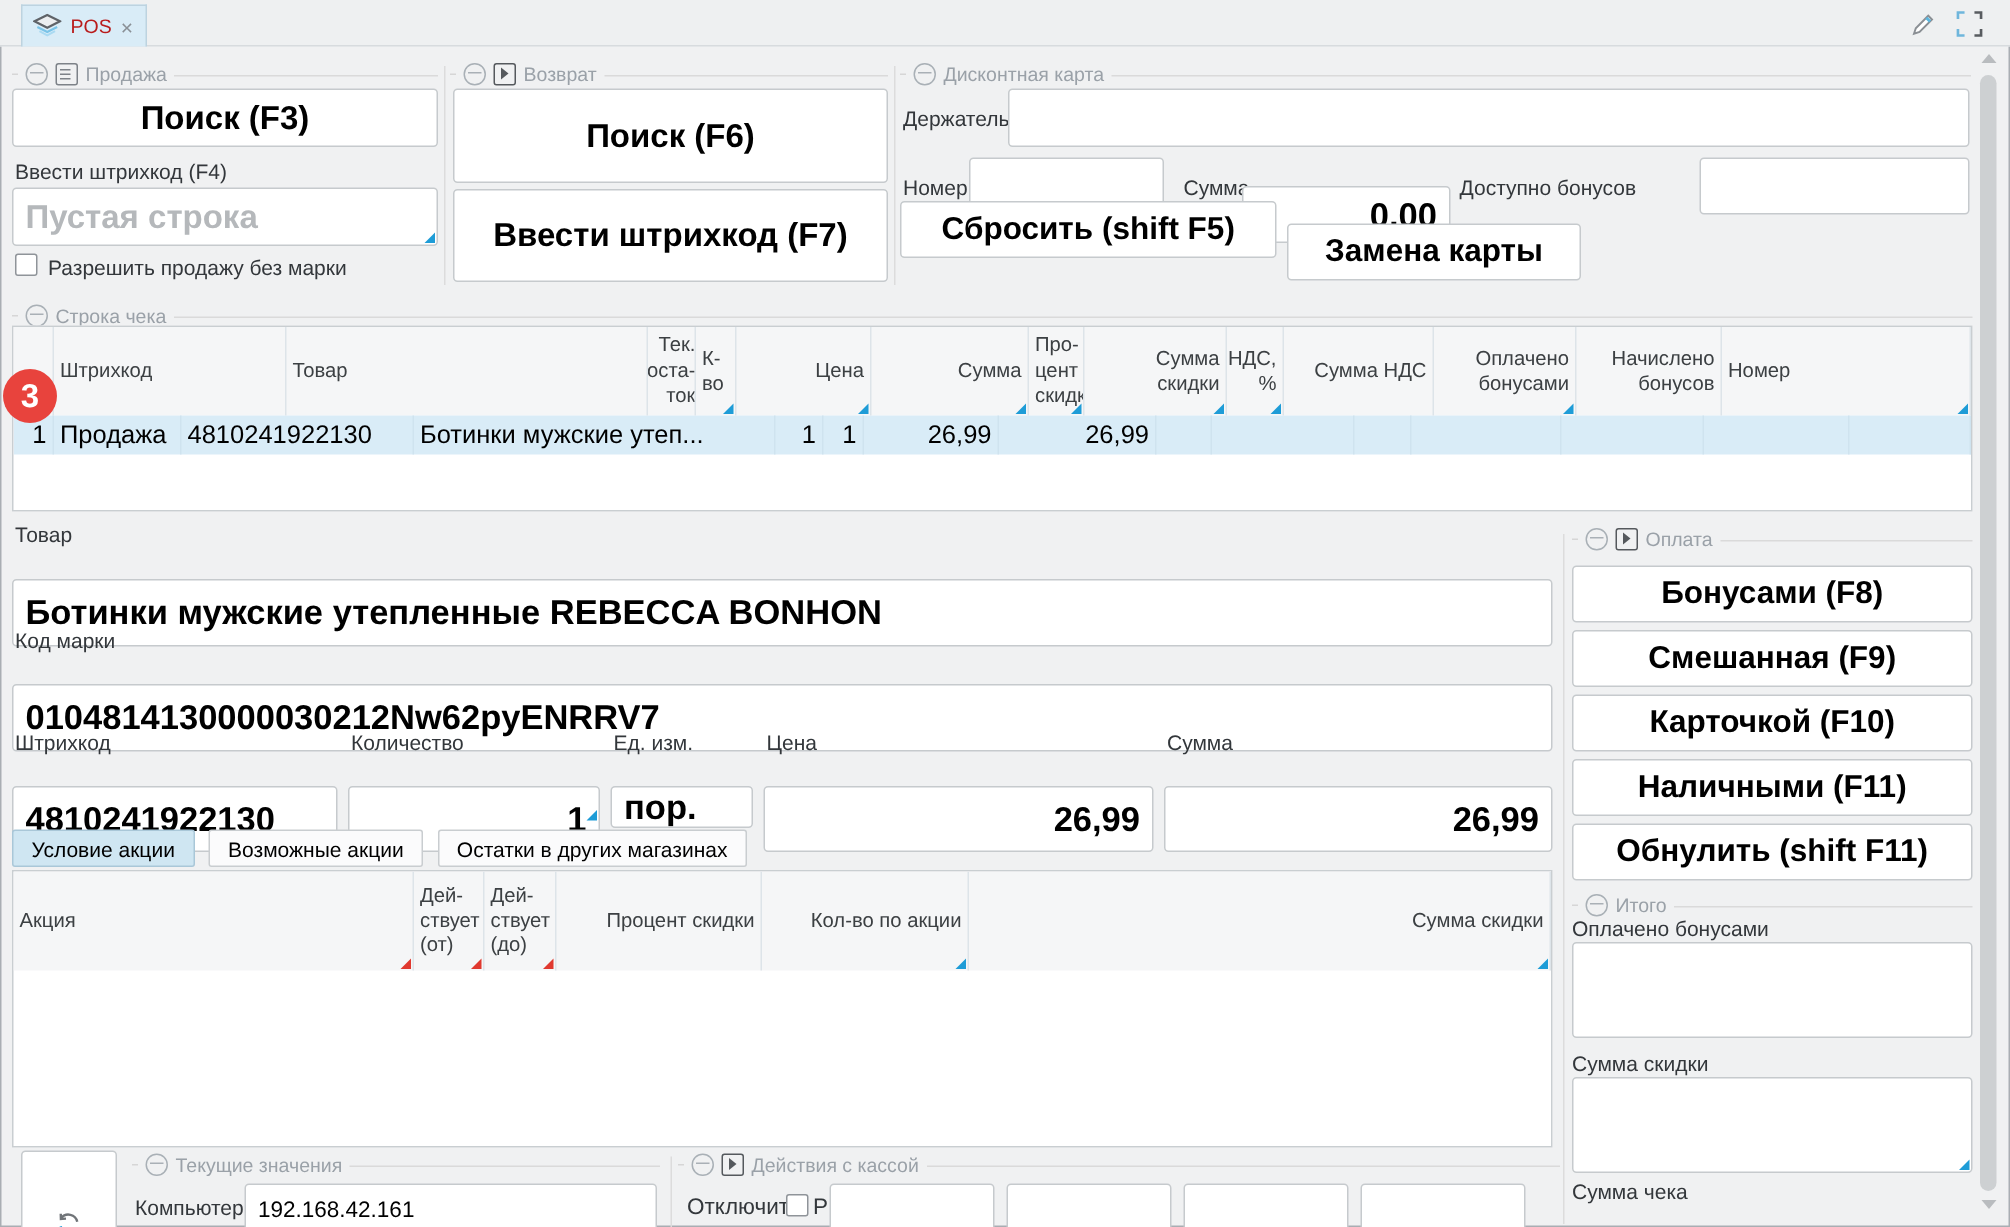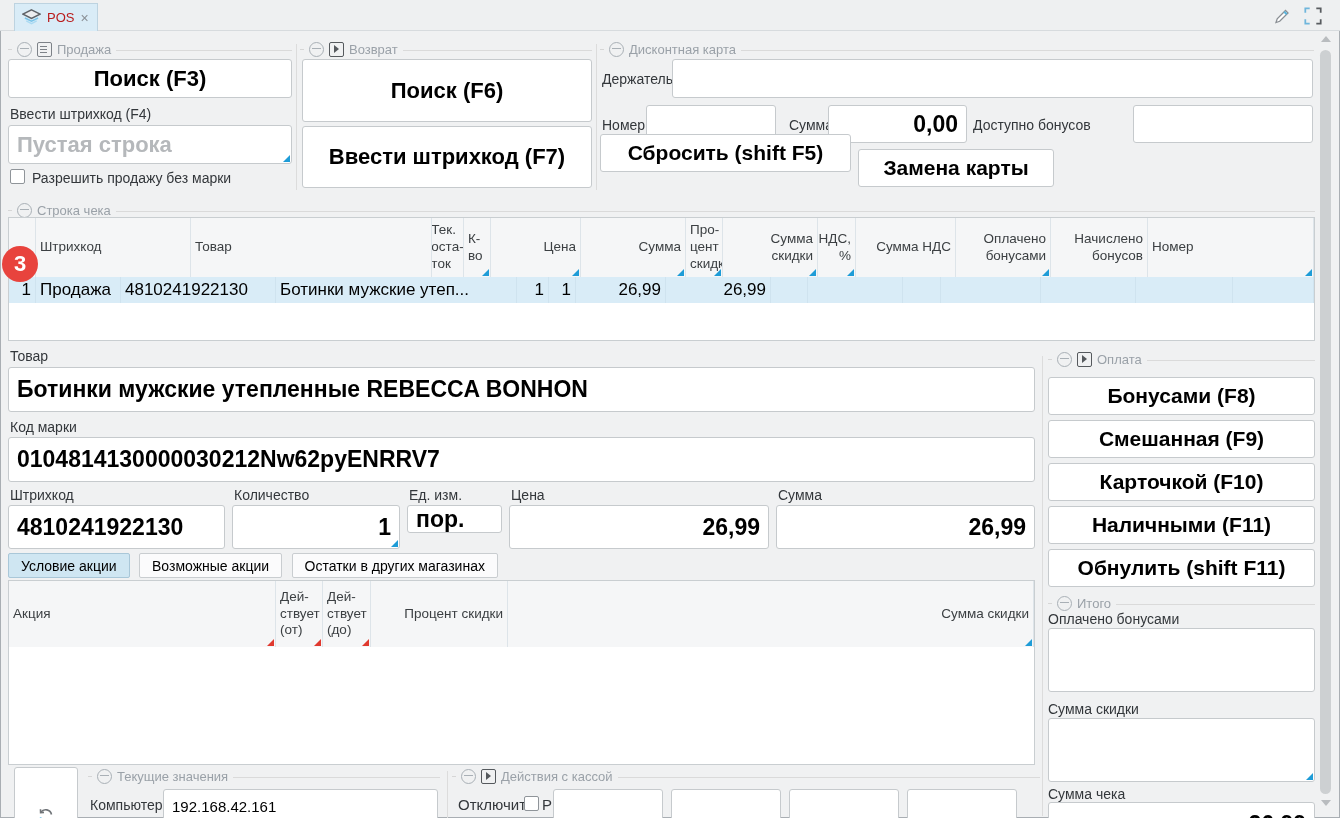--- a/index.html
+++ b/index.html
@@ -26,34 +26,34 @@
   .icform{width:13px;height:13px;border:1px solid #7d8288;border-radius:2px;position:relative;flex:none;}
   .icform::after{content:"";position:absolute;left:2px;top:3px;width:7px;height:1px;background:#7d8288;
        box-shadow:0 3px 0 #7d8288,0 6px 0 #7d8288;}
   .vsep{position:absolute;width:1px;background:#dcdcdc;}
   
   .btn{position:absolute;background:#fff;border:1px solid #c6cacd;border-radius:3px;box-sizing:border-box;
        display:flex;align-items:center;justify-content:center;font-weight:700;color:#000;cursor:default;}
   .b22{font-size:22px;} .b21{font-size:21px;}
   .inp,.box{position:absolute;background:#fff;border:1px solid #c6cacd;border-radius:3px;box-sizing:border-box;
        font-family:inherit;padding:0 8px;font-size:15px;color:#000;outline:none;}
-  .big{font-weight:700;font-size:23px;}
+  .big{font-weight:700;font-size:23px;margin-top:19px;}
   .ar{text-align:right;}
   .lbl{position:absolute;font-size:14px;color:#33373b;white-space:nowrap;}
   input::placeholder{color:#b5b8bb;font-weight:700;}
   .corner{position:absolute;width:0;height:0;border-bottom:7px solid #1e9cd7;border-left:7px solid transparent;}
   .cb{position:absolute;width:15px;height:15px;background:#fff;border:1px solid #8f9499;border-radius:2px;box-sizing:border-box;}
   
   .tbl{position:absolute;background:#fff;border:1px solid #c9ced1;box-sizing:border-box;overflow:hidden;}
   .thead{display:flex;background:#f5f6f7;}
   .trow{display:flex;background:#d9ecf7;}
   .hcell{position:relative;border-right:1px solid #dde4e9;padding:2px 4px;font-size:13.5px;color:#3c4043;
        display:flex;align-items:center;line-height:1.25;overflow:hidden;box-sizing:border-box;}
   .hcell.ar{justify-content:flex-end;text-align:right;}
-  .hcell.ac{justify-content:center;text-align:left;}
+  .hcell.ac{justify-content:center;text-align:right;}
   .rcell{border-right:1px solid #cfe3ef;padding:0 4px;font-size:17px;color:#000;display:flex;align-items:center;
        overflow:hidden;white-space:nowrap;box-sizing:border-box;}
   .rcell.ar{justify-content:flex-end;}
   .tri-b::after,.tri-r::after{content:"";position:absolute;right:1px;bottom:1px;width:0;height:0;
        border-bottom:7px solid #1e9cd7;border-left:7px solid transparent;}
   .tri-r::after{border-bottom-color:#e0392f;}
   .t1c0{width:27px}.t1c1{width:85px}.t1c2{width:155px}.t1c3{width:241px}.t1c4{width:32px}.t1c5{width:27px}
   .t1c6{width:90px}.t1c7{width:105px}.t1c8{width:37px}.t1c9{width:95px}.t1c10{width:38px}.t1c11{width:100px}
   .t1c12{width:95px}.t1c13{width:97px}.t1c14{flex:1}
   .t2c0{width:267px}.t2c1{width:255px}.t2c2{width:47px}.t2c3{width:48px}.t2c4{width:137px}.t2c5{width:138px}.t2c6{flex:1}
@@ -200,20 +200,21 @@
   <span class="ptab active">Условие акции</span>
   <span class="ptab">Возможные акции</span>
   <span class="ptab">Остатки в других магазинах</span>
 </div>
 <div class="tbl" style="left:8px;top:580px;width:1027px;height:185px">
   <div class="thead" style="height:66px">
     <div class="hcell t2c0 tri-r">Акция</div>
     <div class="hcell t2c2 tri-r">Дей-ствует (от)</div>
     <div class="hcell t2c3 tri-r">Дей-ствует (до)</div>
     <div class="hcell t2c4 ar">Процент скидки</div>
+    <div class="hcell t2c5 ar tri-b">Кол-во по акции</div>
     <div class="hcell t2c6 ar tri-b">Сумма скидки</div>
   </div>
 </div>
 
 <div class="vsep" style="left:1042px;top:356px;height:460px"></div>
 <div class="grp" style="left:1048px;top:352px;width:267px">
   <span class="gtick"></span>
   <span class="icminus"></span>
   <span class="icplay"></span>
   <span class="gtitle">Оплата</span>

